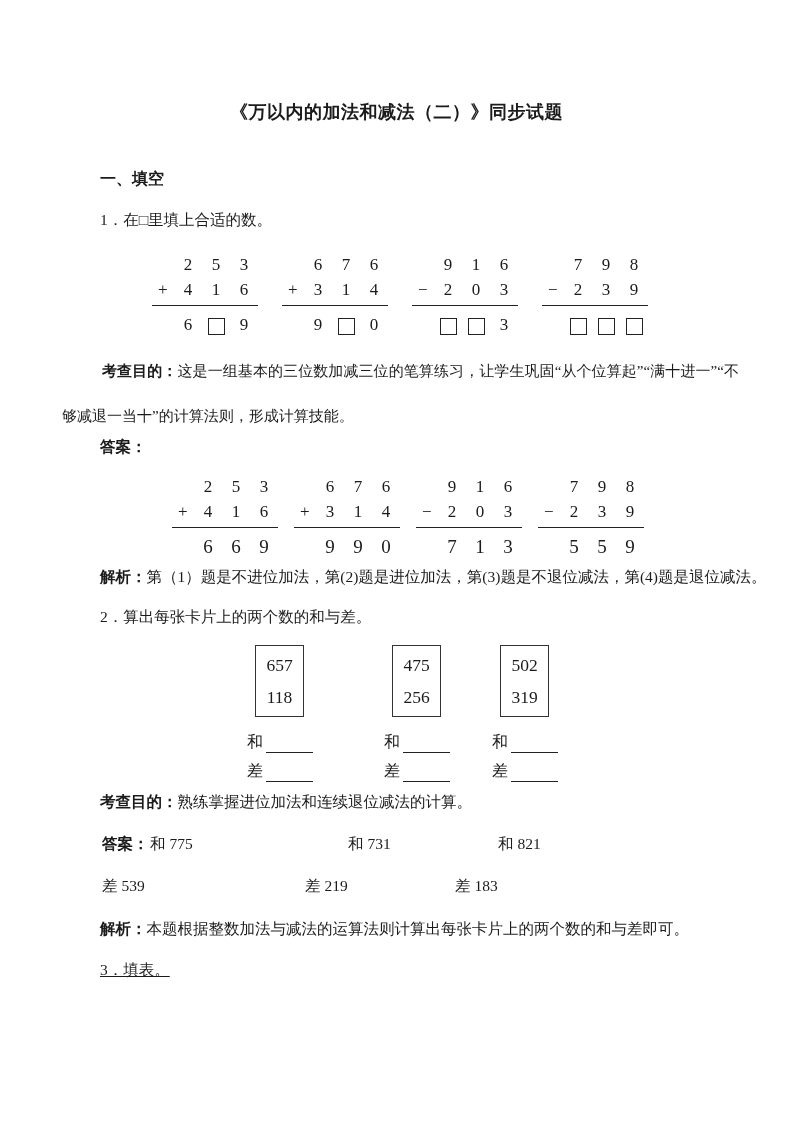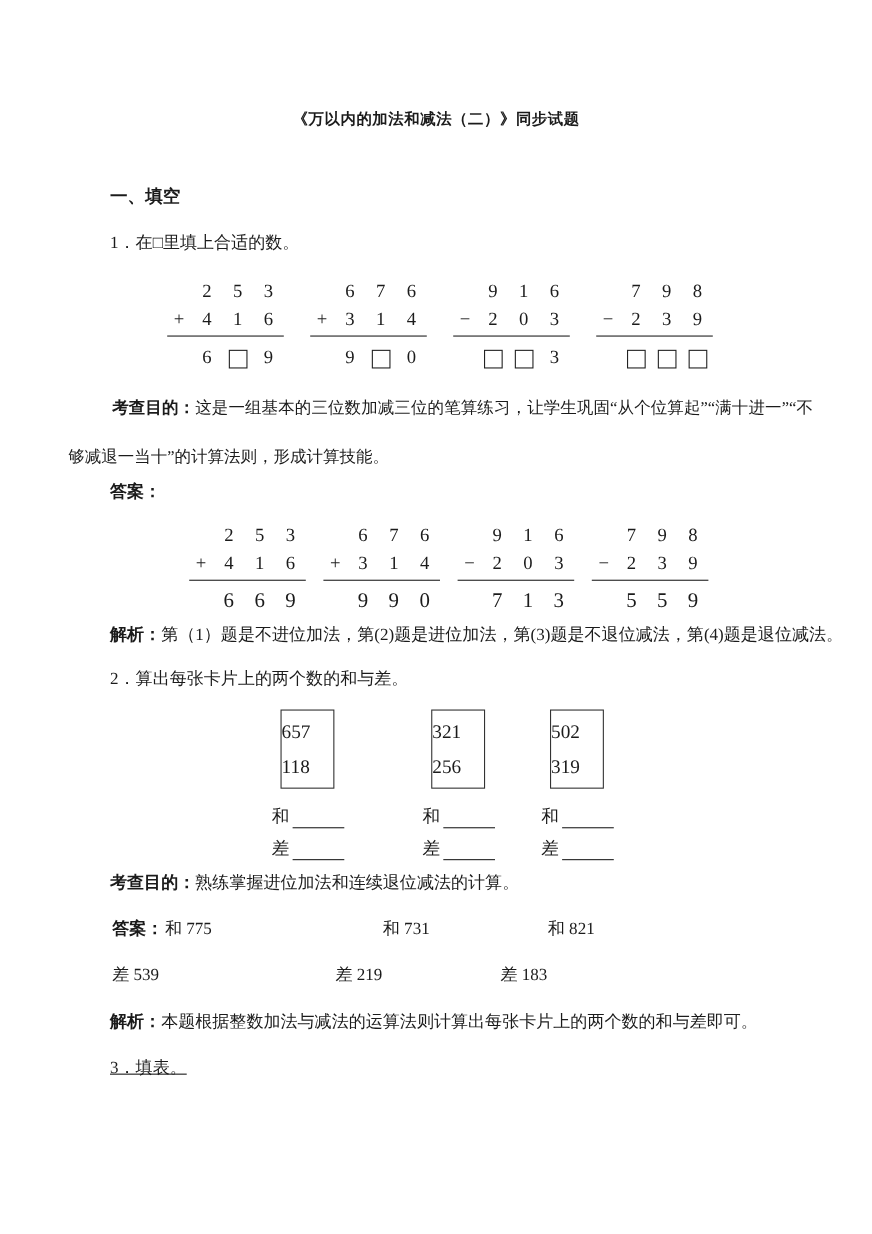--- a/index.html
+++ b/index.html
@@ -4,21 +4,21 @@
 <style>
   * { margin:0; padding:0; box-sizing:border-box; }
   html,body { background:#ffffff; }
   .page {
     position:relative; width:793px; height:1122px; background:#fff;
     font-family:"Liberation Serif","DejaVu Serif",serif; color:#1b1b1b;
     overflow:hidden;
   }
   .title {
     position:absolute; top:100px; left:0; width:100%; text-align:center;
-    font-size:14px; font-weight:bold; letter-spacing:0.5px;
+    font-size:18px; font-weight:bold; letter-spacing:0.5px;
   }
   .heading { position:absolute; left:100px; top:169px; font-size:16px; font-weight:bold; }
   .qline { position:absolute; left:100px; font-size:15.5px; white-space:nowrap;text-align:right; }
   .para {
     position:absolute; left:62px; width:677px; font-size:15px;
     line-height:45px; text-indent:40px; text-align:justify;
   }
   .bold { font-weight:bold; }
   .abs { position:absolute; font-size:15.5px; white-space:nowrap; }
 
@@ -30,21 +30,21 @@
   .vd { text-align:center; }
   .vop { text-align:left; padding-left:6px; }
   .vline { border-top:1.5px solid #222; margin:3px 0 4px 0; }
   .vresult { height:30px; }
   .answers .vresult { font-size:19px; }
   .dbox { display:inline-block; width:17px; height:17px; border:1.5px solid #222; vertical-align:middle; background:#fff; }
 
   
   .card-group { position:absolute; top:645px; width:130px; }
   .card { width:49px; height:72px; border:1.3px solid #333; margin-left:8px; padding-top:3px; background:#fff; }
-  .card-num { font-size:17.5px; line-height:32px;font-family:Liberation Serif, serif; }
+  .card-num { text-align:center; font-size:17.5px; line-height:32px;font-family:Liberation Serif, serif; }
   .sumdiff { font-size:16px; height:20px; display:flex; align-items:flex-end; }
   .card + .sumdiff { margin-top:16px; }
   .sumdiff + .sumdiff { margin-top:9px; }
   .blank { display:inline-block; width:47px; height:3px; border-bottom:1.3px solid #222; margin-left:3px; }
 </style>
 </head>
 <body>
 
 <div class="page">
 
@@ -246,21 +246,21 @@
           <span>和</span>
           <span class="blank"></span>
         </div>
         <div class="sumdiff">
           <span>差</span>
           <span class="blank"></span>
         </div>
       </div>
       <div class="card-group" style="left: 384px;">
         <div class="card">
-          <div class="card-num">321</div>
+          <div class="card-num">475</div>
           <div class="card-num">256</div>
         </div>
         <div class="sumdiff">
           <span>和</span>
           <span class="blank"></span>
         </div>
         <div class="sumdiff">
           <span>差</span>
           <span class="blank"></span>
         </div>

